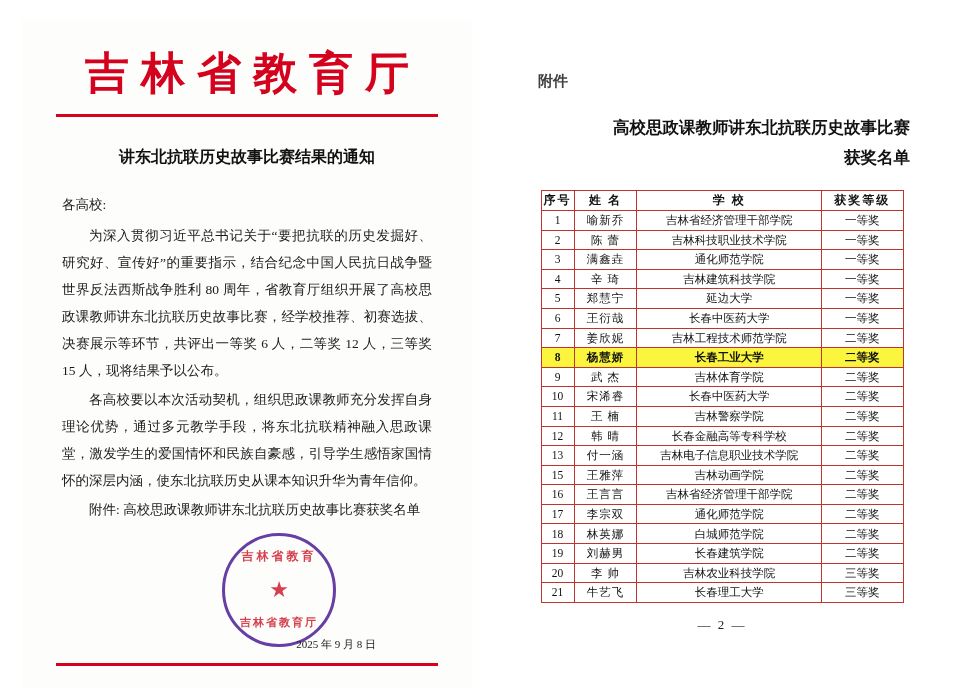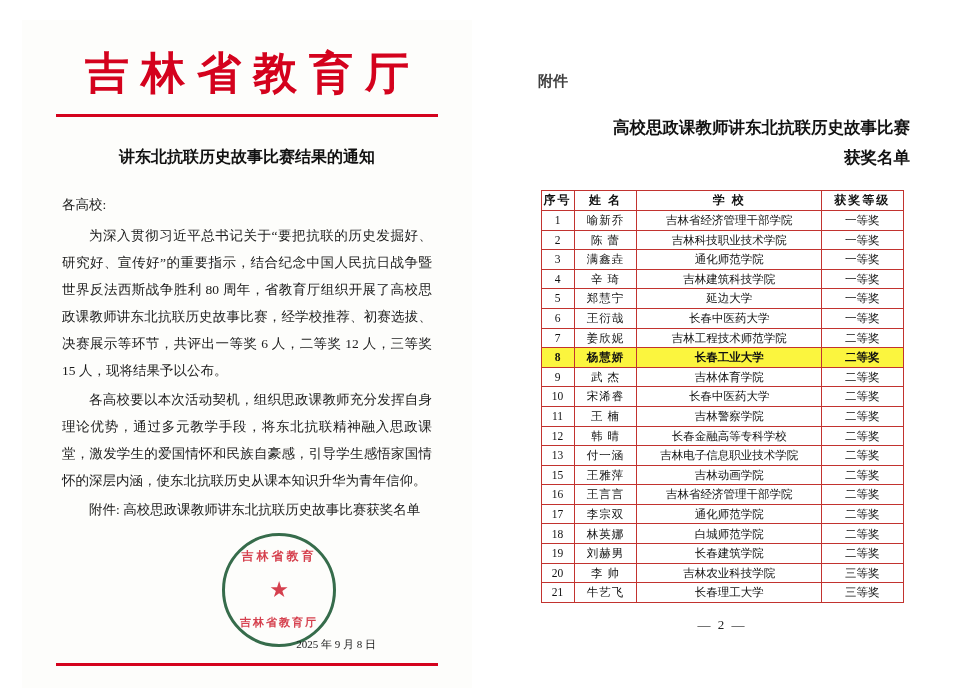--- a/index.html
+++ b/index.html
@@ -78,21 +78,21 @@
     position: relative;
     margin: 10px 40px 0 0;
     height: 110px;
   }
   .seal {
     position: absolute;
     right: 96px;
     top: 0px;
     width: 108px;
     height: 108px;
-    border: 3px solid #14532d;
+    border: 3px solid #4c1d95;
     border-radius: 50%;
     opacity: 0.85;
   }
   .seal-star {
     position: absolute;
     left: 50%;
     top: 50%;
     transform: translate(-50%, -50%);
     color: #cf2030;
     font-size: 22px;

